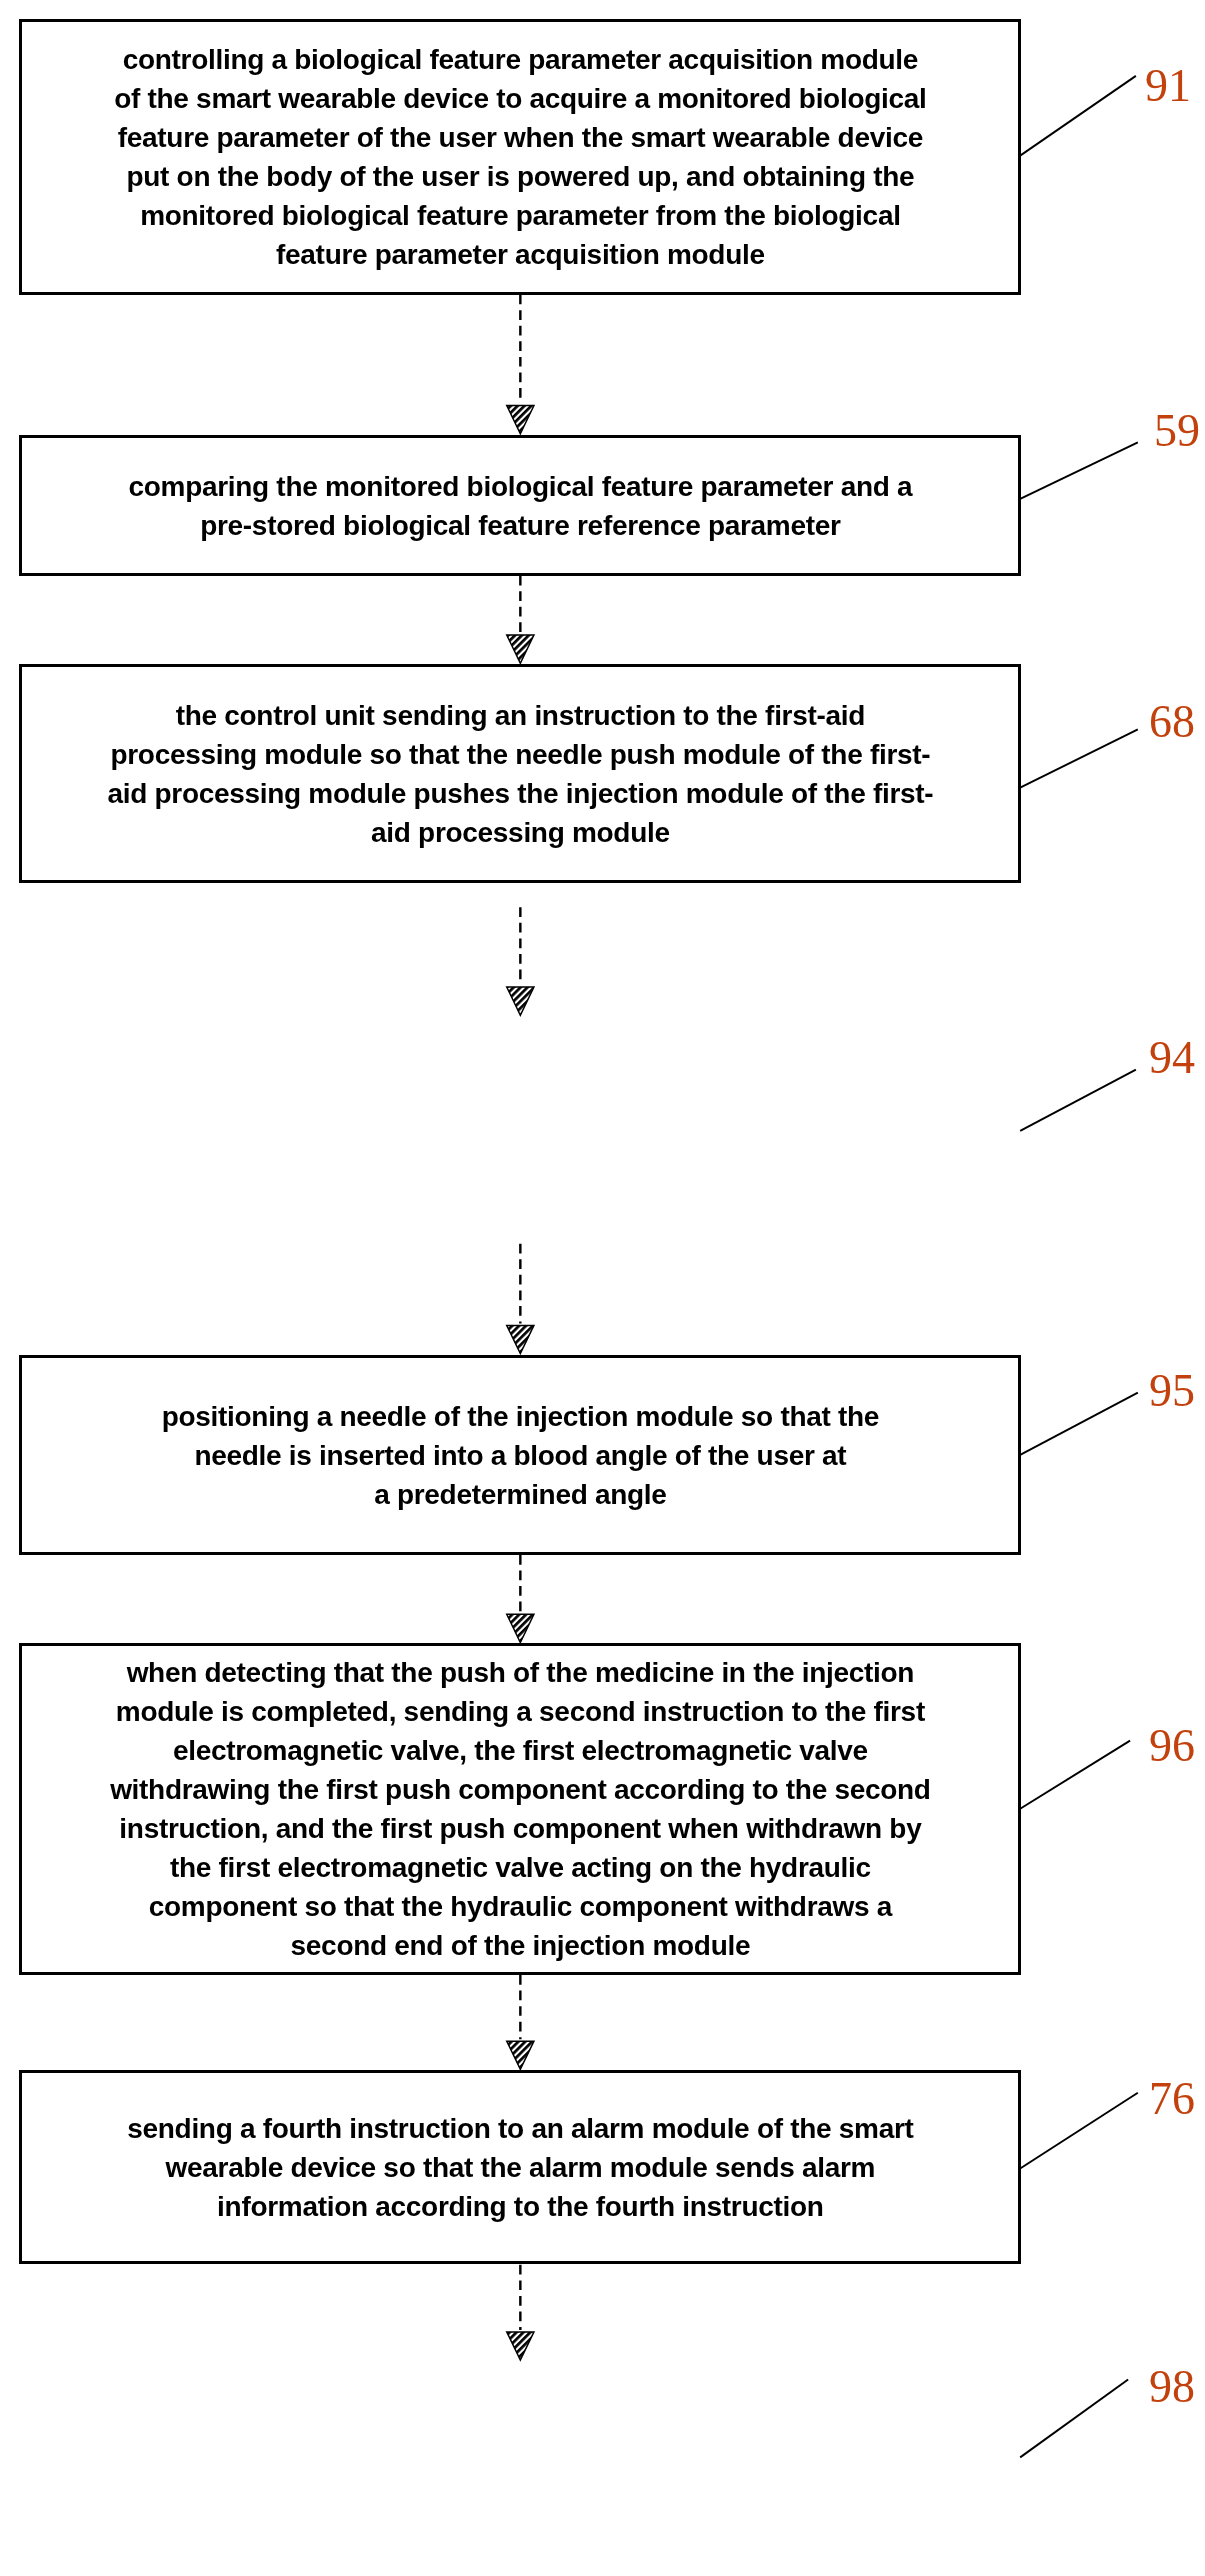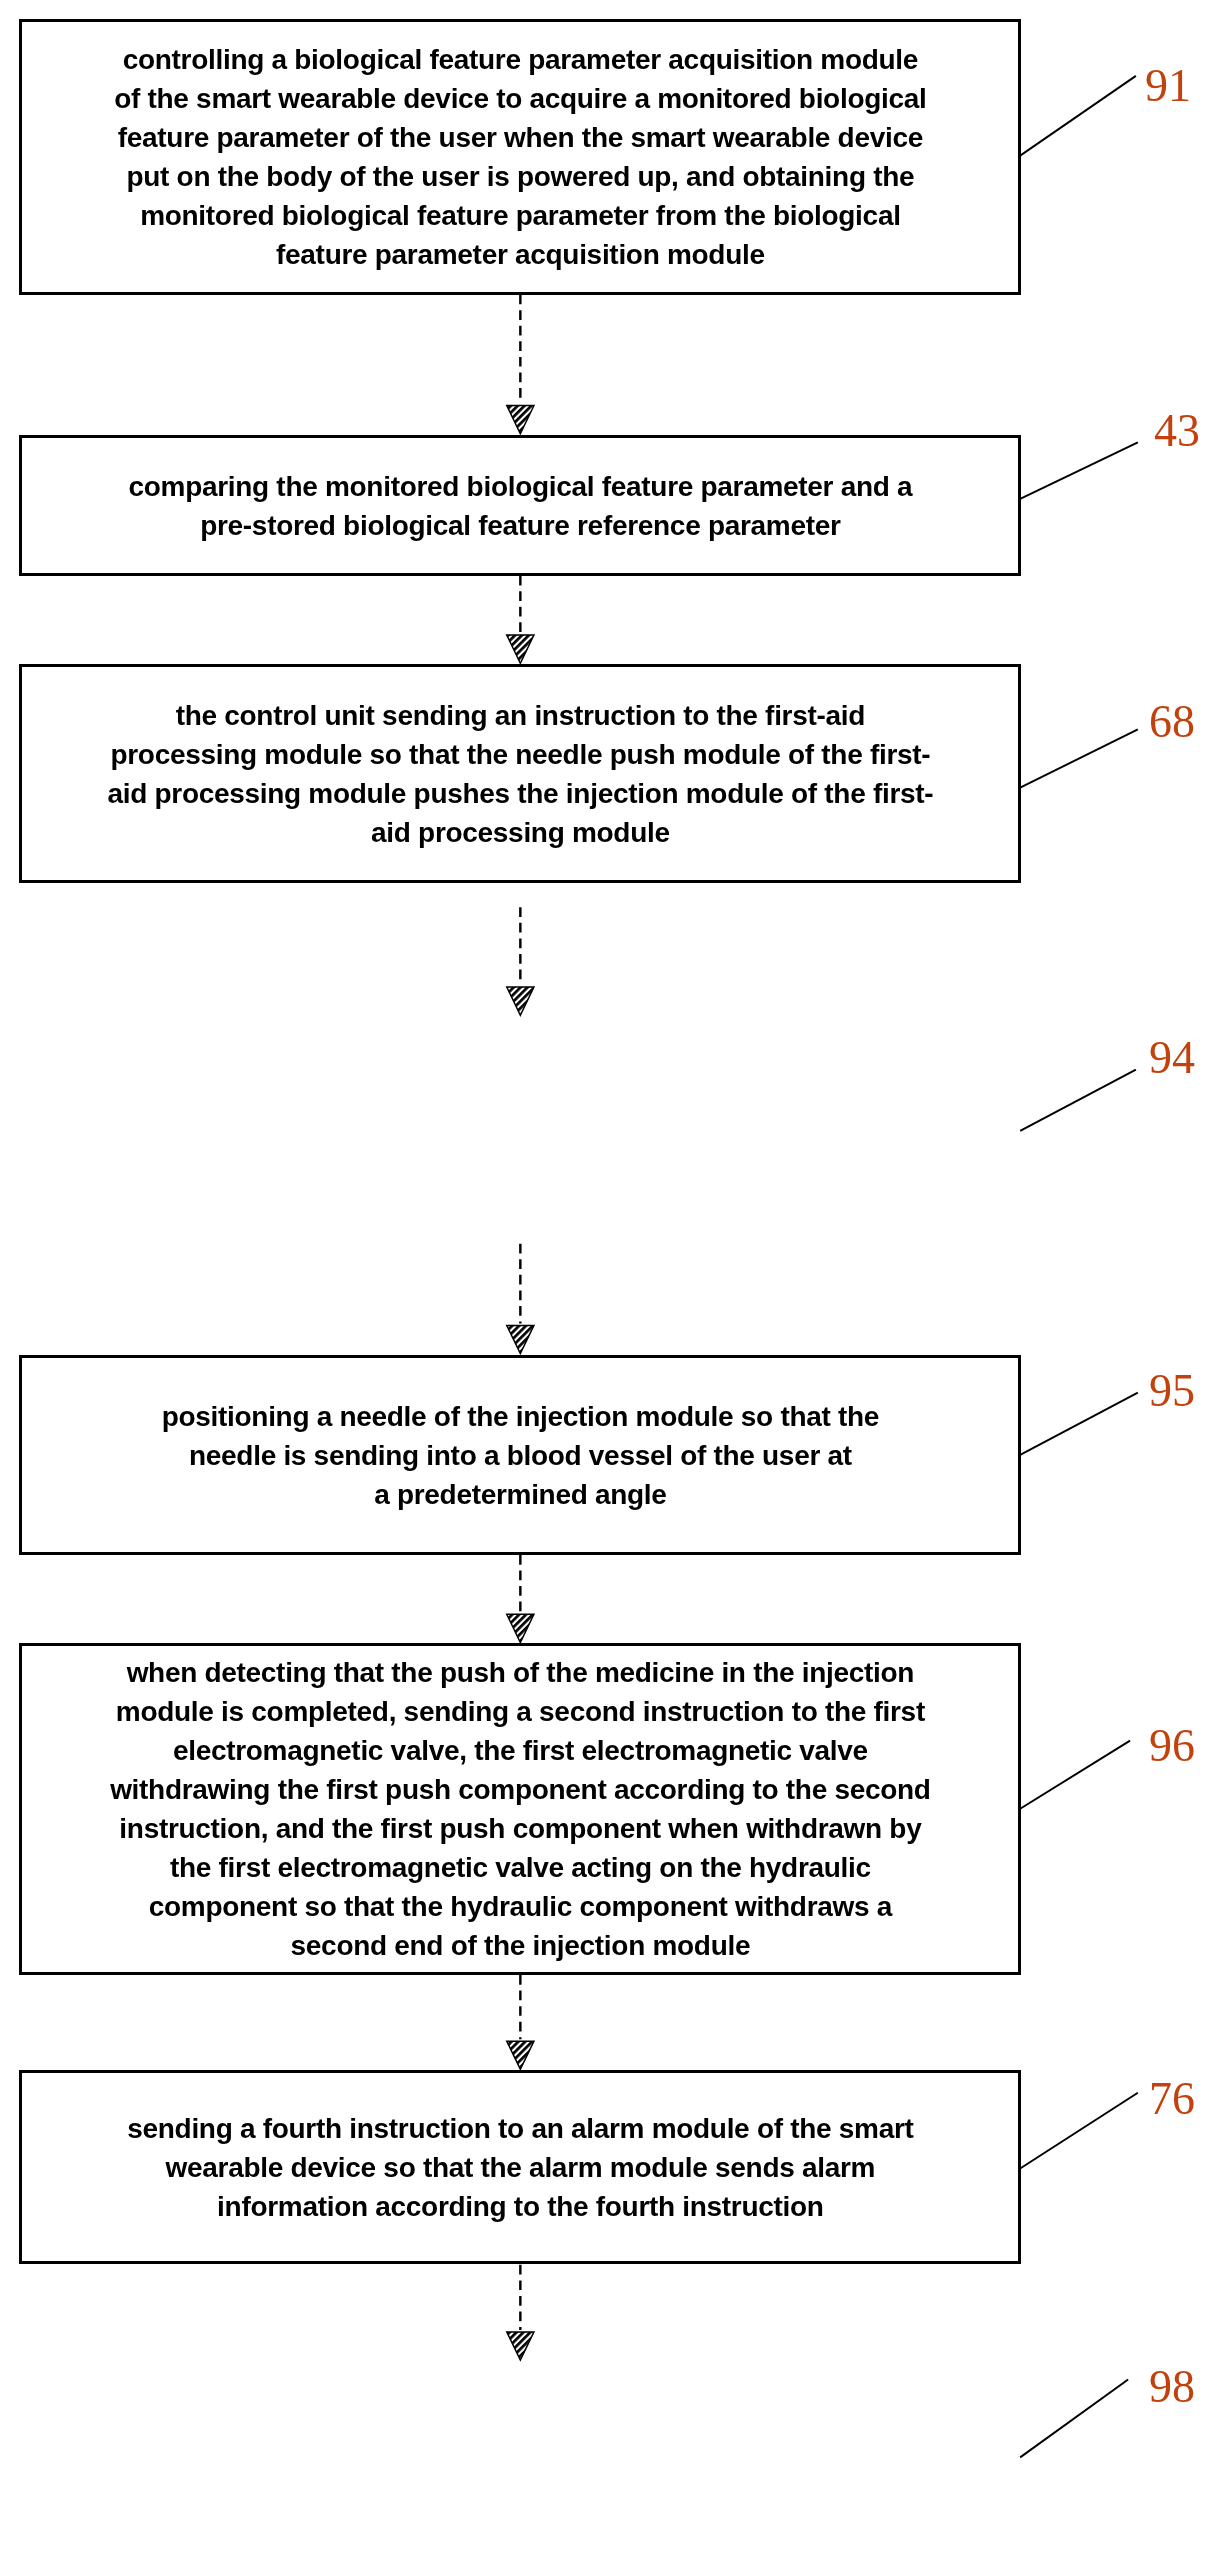--- a/index.html
+++ b/index.html
@@ -134,41 +134,41 @@
 pre-stored biological feature reference parameter</div>
   </div>
   <div class="box" style="top:664px;height:219px">
     <div class="box-text">the control unit sending an instruction to the first-aid
 processing module so that the needle push module of the first-
 aid processing module pushes the injection module of the first-
 aid processing module</div>
   </div>
   <div class="box" style="top:1355px;height:200px">
     <div class="box-text">positioning a needle of the injection module so that the
-needle is sending into a blood vessel of the user at
+needle is inserted into a blood angle of the user at
 a predetermined angle</div>
   </div>
   <div class="box" style="top:1643px;height:332px">
     <div class="box-text">when detecting that the push of the medicine in the injection
 module is completed, sending a second instruction to the first
 electromagnetic valve, the first electromagnetic valve
 withdrawing the first push component according to the second
 instruction, and the first push component when withdrawn by
 the first electromagnetic valve acting on the hydraulic
 component so that the hydraulic component withdraws a
 second end of the injection module</div>
   </div>
   <div class="box" style="top:2070px;height:194px">
     <div class="box-text">sending a fourth instruction to an alarm module of the smart
 wearable device so that the alarm module sends alarm
 information according to the fourth instruction</div>
   </div>
 
   <div class="ref" style="left:1168px;top:86px">91</div>
-  <div class="ref" style="left:1177px;top:431px">43</div>
+  <div class="ref" style="left:1177px;top:431px">59</div>
   <div class="ref" style="left:1172px;top:722px">68</div>
   <div class="ref" style="left:1172px;top:1058px">94</div>
   <div class="ref" style="left:1172px;top:1391px">95</div>
   <div class="ref" style="left:1172px;top:1746px">96</div>
   <div class="ref" style="left:1172px;top:2099px">76</div>
   <div class="ref" style="left:1172px;top:2387px">98</div>
 
 </div>
 
 

